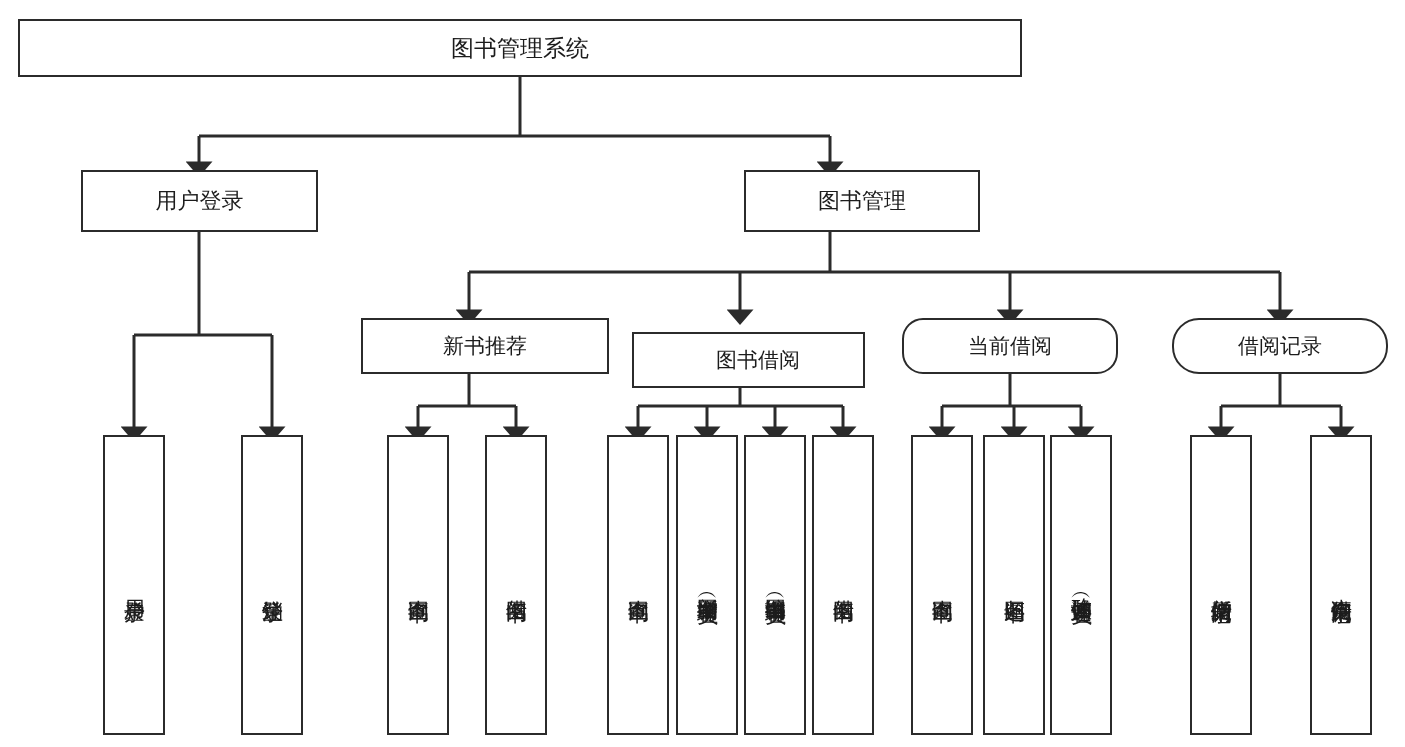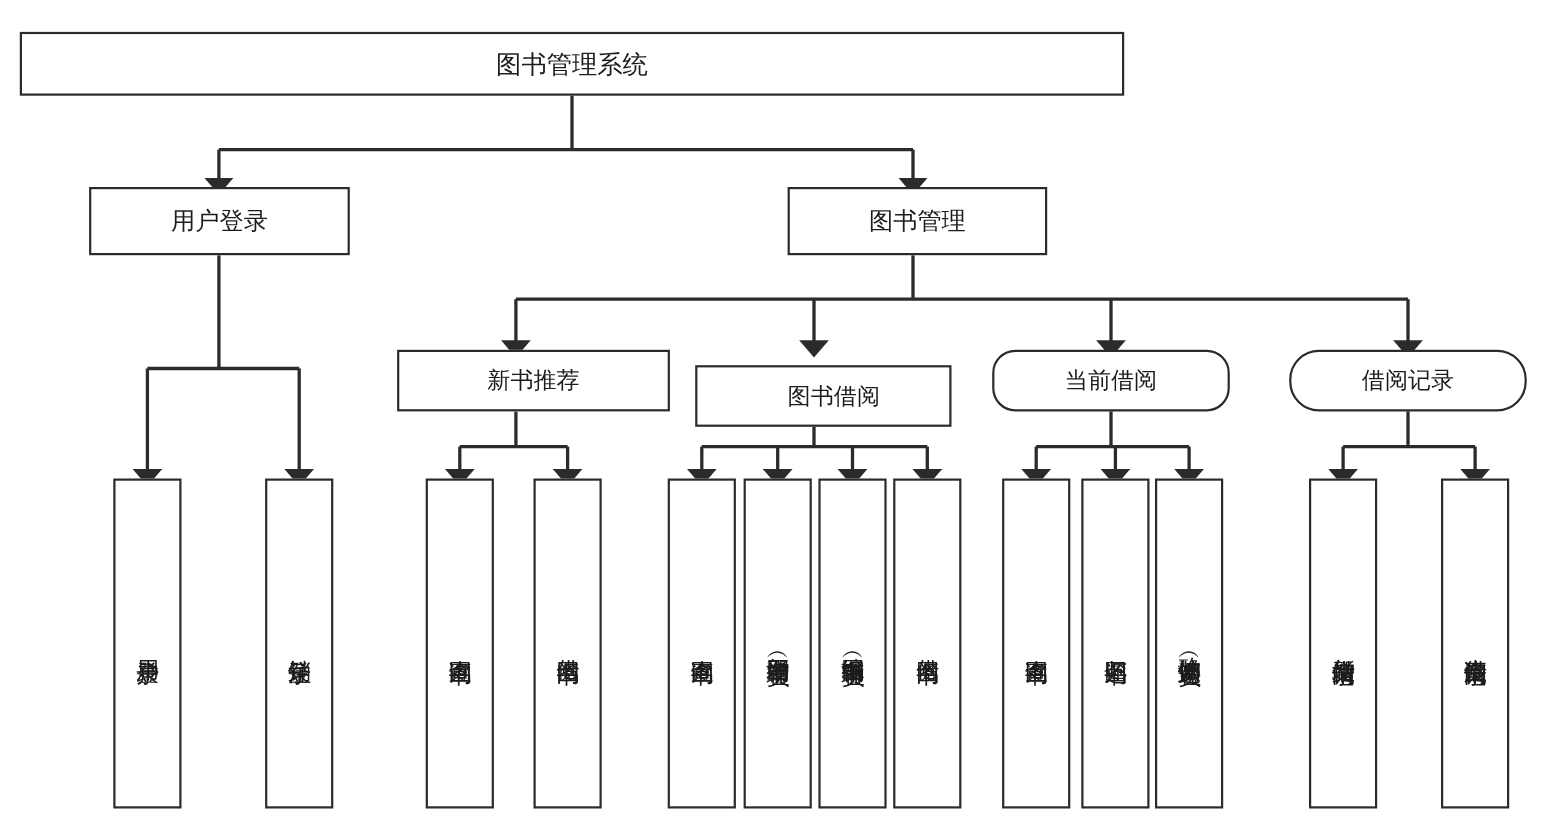--- a/index.html
+++ b/index.html
@@ -105,29 +105,29 @@
         <line x1="942" y1="406" x2="942" y2="433" stroke="#2b2b2b" stroke-width="3" marker-end="url(#arrowhead)"></line>
         <line x1="1014" y1="406" x2="1014" y2="433" stroke="#2b2b2b" stroke-width="3" marker-end="url(#arrowhead)"></line>
         <line x1="1081" y1="406" x2="1081" y2="433" stroke="#2b2b2b" stroke-width="3" marker-end="url(#arrowhead)"></line>
         <line x1="1280" y1="374" x2="1280" y2="406" stroke="#2b2b2b" stroke-width="3"></line>
         <line x1="1221" y1="406" x2="1341" y2="406" stroke="#2b2b2b" stroke-width="3"></line>
         <line x1="1221" y1="406" x2="1221" y2="433" stroke="#2b2b2b" stroke-width="3" marker-end="url(#arrowhead)"></line>
         <line x1="1341" y1="406" x2="1341" y2="433" stroke="#2b2b2b" stroke-width="3" marker-end="url(#arrowhead)"></line>
       </g>
   </svg>
 
-  <div class="node-box node-root" style="left: 18px; top: 29px; width: 1004px; height: 58px;">
+  <div class="node-box node-root" style="left: 18px; top: 19px; width: 1004px; height: 58px;">
     <span>图书管理系统</span>
   </div>
 
   <div id="level2-host">
       <div class="node-box node-l2" style="left: 81px; top: 170px; width: 237px; height: 62px;">
         <span>用户登录</span>
       </div>
-      <div class="node-box node-l2" style="left: 716px; top: 170px; width: 236px; height: 62px;">
+      <div class="node-box node-l2" style="left: 744px; top: 170px; width: 236px; height: 62px;">
         <span>图书管理</span>
       </div>
     </div>
 
   <div id="level3-host">
       <div class="node-box node-l3" style="left: 361px; top: 318px; width: 248px; height: 56px;">
         <span>新书推荐</span>
       </div>
       <div class="node-box node-l3" style="left: 632px; top: 332px; width: 233px; height: 56px; padding-left: 19px;">
         <span>图书借阅</span>

